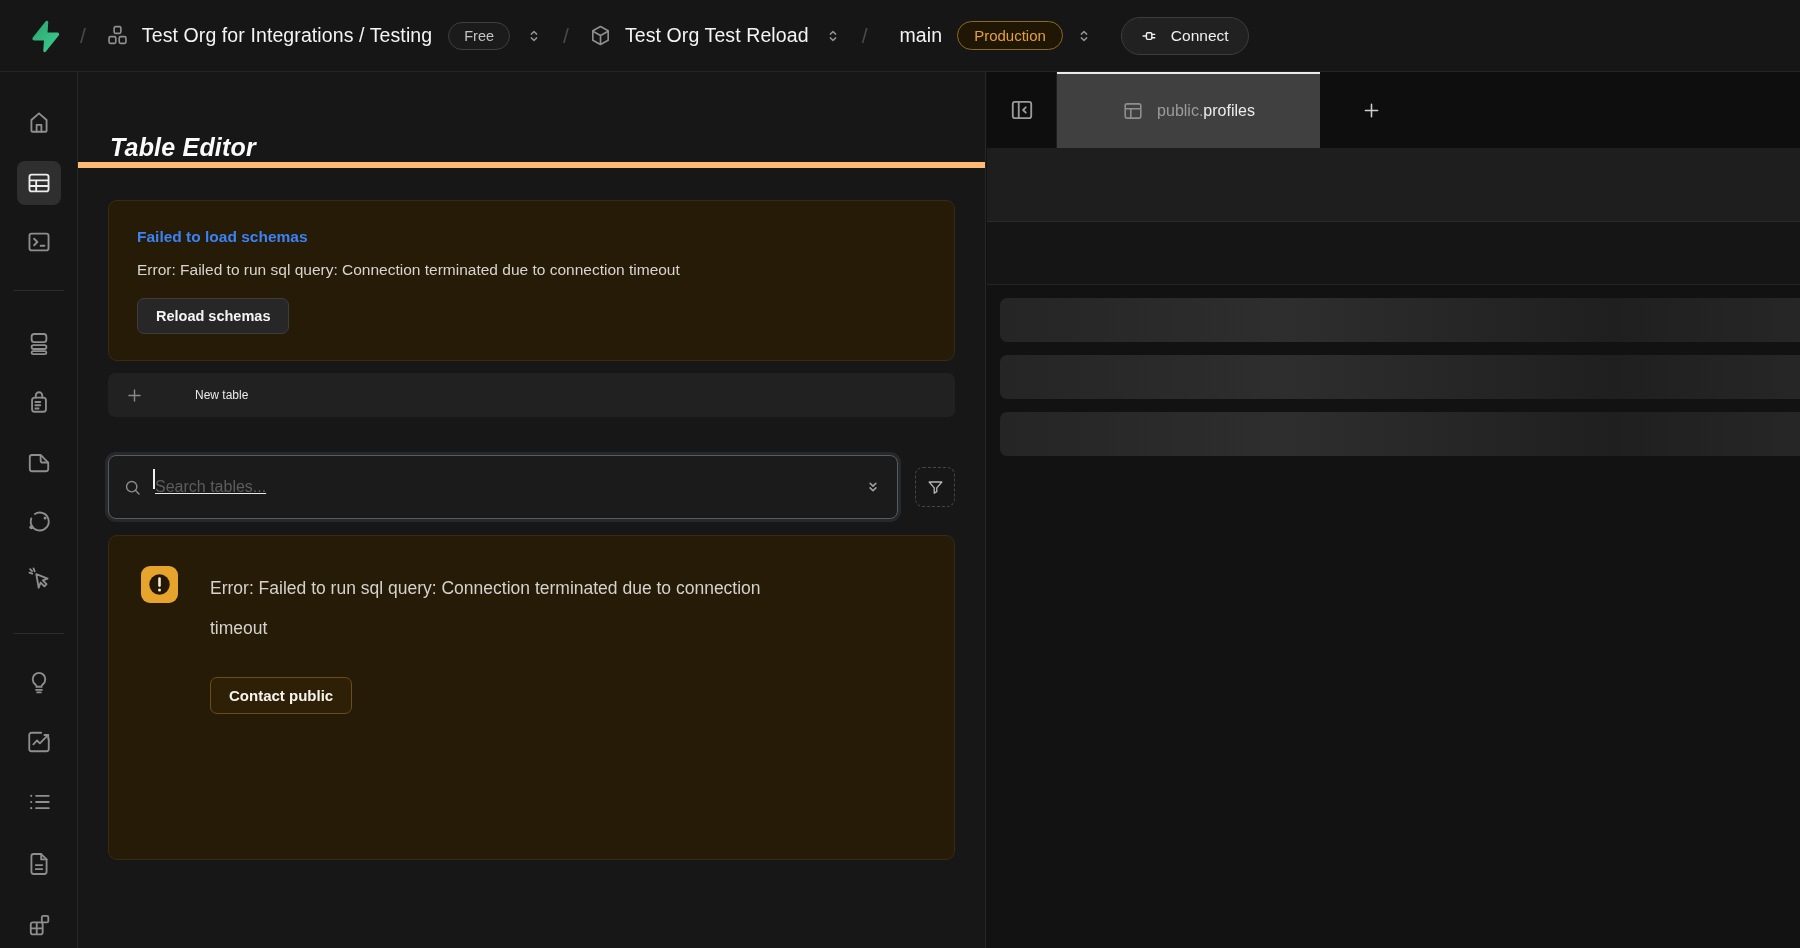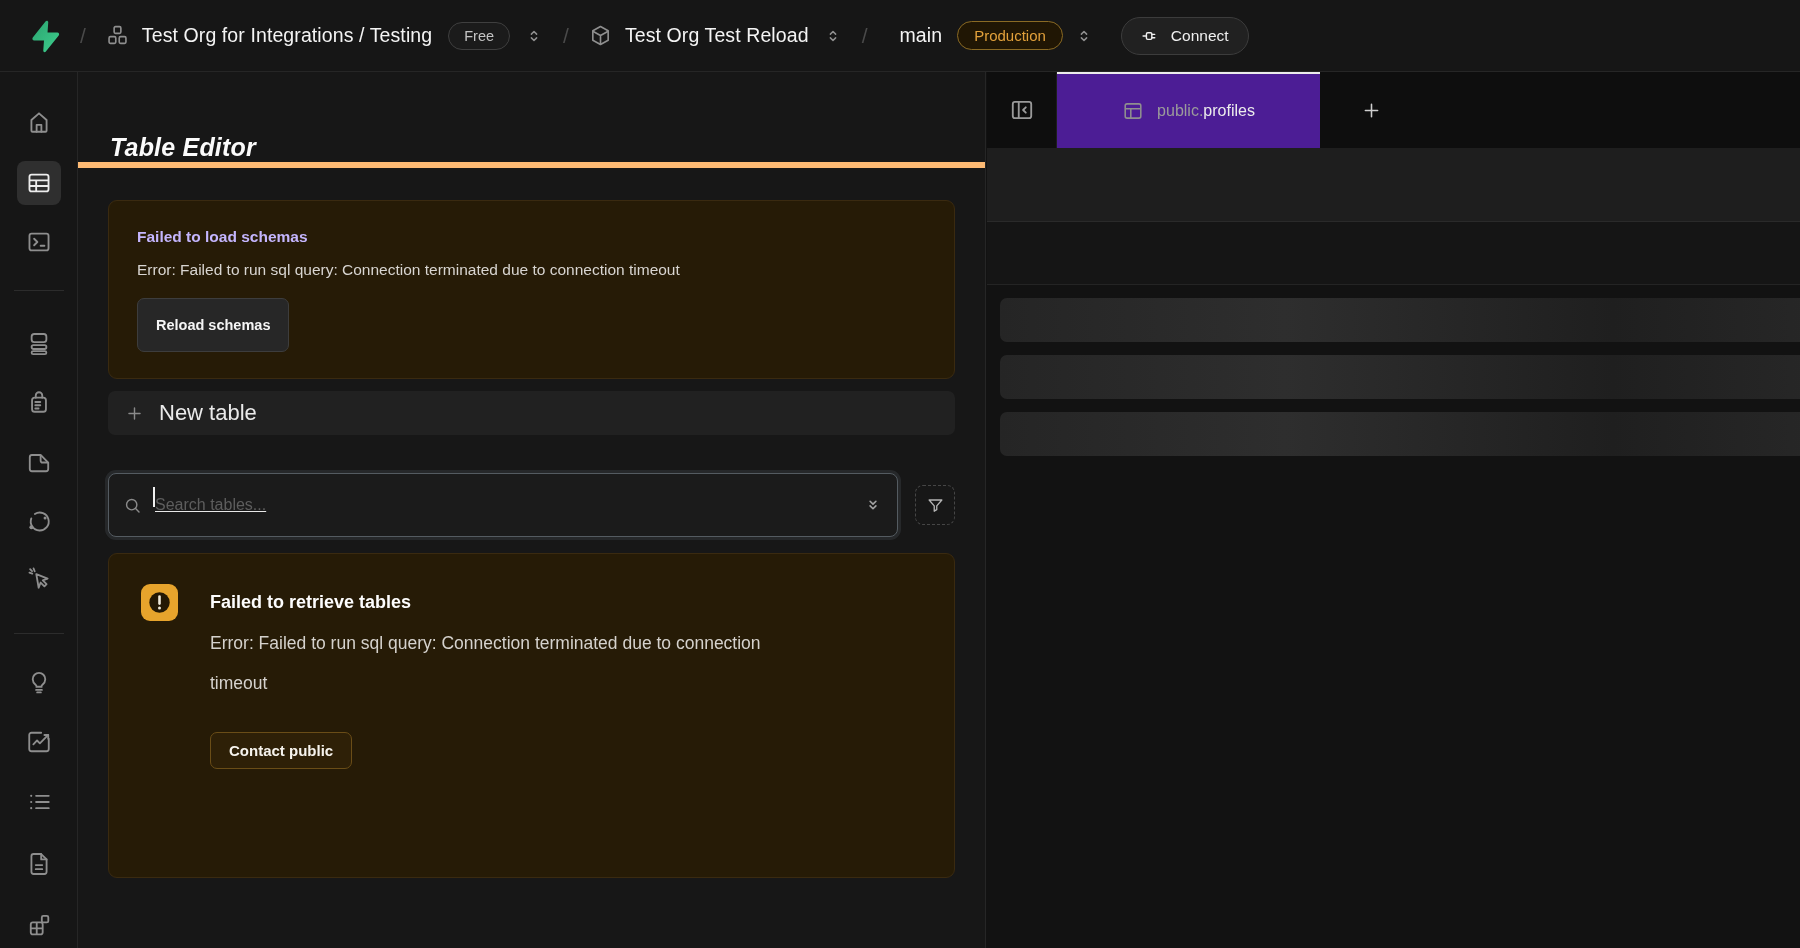--- a/index.html
+++ b/index.html
@@ -27,29 +27,29 @@
   .rail-div { position:absolute; left:14px; width:50px; height:1px; background:#2c2c2c; }
 
   
   .te-panel { position:absolute; left:78px; top:72px; width:908px; bottom:0; background:#171717; border-right:1px solid #262626; }
   .te-head { height:96px; border-bottom:6px solid #fdba74; display:flex; align-items:flex-end; padding-left:32px;font-style:italic; }
   .te-title { font-size:25px; font-weight:700; color:#fbfbfb; letter-spacing:.2px; }
   .te-body { padding:0 30px; }
 
   .warn-card { background:#261b06; border:1px solid #3a2a10; border-radius:9px; }
   .card1 { margin-top:32px; padding:26px 28px; }
-  .card1-title { font-size:15.5px; font-weight:700; color:#c4b5fd; line-height:20px; }
+  .card1-title { font-size:15.5px; font-weight:700; color:#3b82f6; line-height:20px; }
   .card1-msg { margin-top:12px; font-size:15.5px; color:#d8d5d1; line-height:21px; }
-  .btn-dark { display:inline-block; margin-top:18px; padding:18px 18px; background:#272727; border:1px solid #3d3d3d;
+  .btn-dark { display:inline-block; margin-top:18px; padding:9px 18px; background:#272727; border:1px solid #3d3d3d;
     border-radius:7px; font-size:14.5px; font-weight:600; color:#f5f5f5; cursor:pointer;text-align:center; }
 
   .new-table { margin-top:12px; height:44px; background:#212121; border-radius:7px; display:flex; align-items:center;
     padding:0 17px; gap:15px; cursor:pointer; }
   .new-table .plus { color:#8a8a8a; display:flex; }
-  .new-table-label { font-size:22px; color:#eaeaea; }
+  .new-table-label { font-size:12px; color:#eaeaea;margin-left:36px; }
 
   .search-row { margin-top:38px; display:flex; align-items:center; gap:17px; }
   .search-box { position:relative; width:790px; height:64px; background:#1b1b1b; border:1.5px solid #545b61;
     border-radius:8px; box-shadow:0 0 0 3px rgba(95,105,115,.22); display:flex; align-items:center; padding:0 14px;text-decoration:underline; }
   .search-box input { flex:1; background:transparent; border:none; outline:none; color:#e8e8e8; font-size:16px;
     font-family:"Liberation Sans", sans-serif; padding-left:13px; }
   .search-box input::placeholder { color:#5d5d5d; }
   .caret { position:absolute; left:44px; top:13px; width:1.5px; height:20px; background:#f0f0f0; }
   .search-ic { color:#8b8b8b; display:flex; }
   .exp-ic { color:#a2a2a2; display:flex; cursor:pointer; }
@@ -64,21 +64,21 @@
   .card2-body { margin-top:2px; max-width:588px; }
   .card2-body p { font-size:17.5px; line-height:40px; color:#d5d2cd; }
   .btn-amber { display:inline-block; margin-top:29px; padding:9px 18px; background:#2e2007; border:1px solid #6a4d17;
     border-radius:7px; font-size:15px; font-weight:700; color:#f6f3ed; cursor:pointer; }
 
   
   .grid-panel { position:absolute; left:987px; top:72px; right:0; bottom:0; background:#121212; display:flex; flex-direction:column; }
   .tabbar { height:76px; background:#0e0e0e; display:flex; align-items:stretch; }
   .collapse-btn { width:70px; border-right:1px solid #1e1e1e; display:flex; align-items:center; justify-content:center;
     color:#9a9a9a; cursor:pointer; background:#0e0e0e; }
-  .tab { width:263px; background:#4c1d95; border-top:2.5px solid #ececec; display:flex; align-items:center;
+  .tab { width:263px; background:#404040; border-top:2.5px solid #ececec; display:flex; align-items:center;
     justify-content:center; gap:13px; cursor:pointer; }
   .tab-ic { color:#8f8f8f; display:flex; }
   .tab-schema { font-size:16px; color:#9b9b9b; }
   .tab-table { font-size:16px; color:#ececec; }
   .newtab-btn { margin-left:36px; width:30px; align-self:center; height:30px; display:flex; align-items:center;
     justify-content:center; color:#cfcfcf; cursor:pointer; }
   .toolbar-band { height:74px; background:#1e1e1e; border-bottom:1px solid #2a2a2a; }
   .header-band { height:63px; background:#151515; border-bottom:1px solid #242424; }
   .grid-area { flex:1; background:#121212; padding:13px 0 0 13px; overflow:hidden; }
   .skel-row { width:102%; height:44px; border-radius:7px; margin-bottom:13px;
@@ -314,21 +314,20 @@
 
     <div class="warn-card card2">
       <div class="alert-badge">
         <svg width="37" height="37" viewBox="0 0 37 37">
             <circle cx="18.5" cy="18.5" r="10.2" fill="#241804"></circle>
             <path d="M18.5 12.6v7" stroke="#efe9da" stroke-width="2.6" stroke-linecap="round"></path>
             <circle cx="18.5" cy="24" r="1.5" fill="#efe9da"></circle>
           </svg>
       </div>
       <div class="card2-content">
-        <div class="card2-title">Failed to retrieve tables</div>
         <div class="card2-body">
           <p>Error: Failed to run sql query: Connection terminated due to connection timeout</p>
         </div>
         <button class="btn-amber">Contact public</button>
       </div>
     </div>
 
   </div>
 </div>
 

